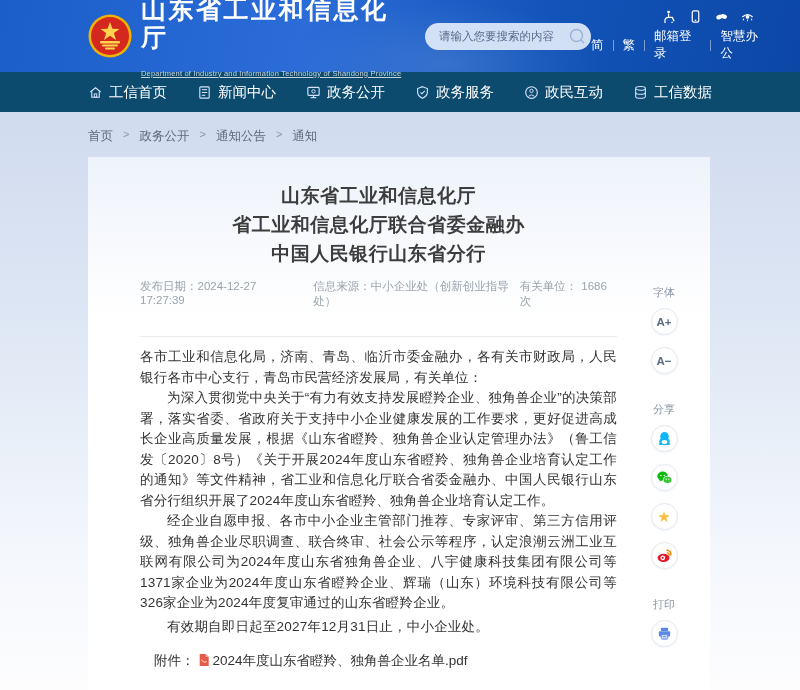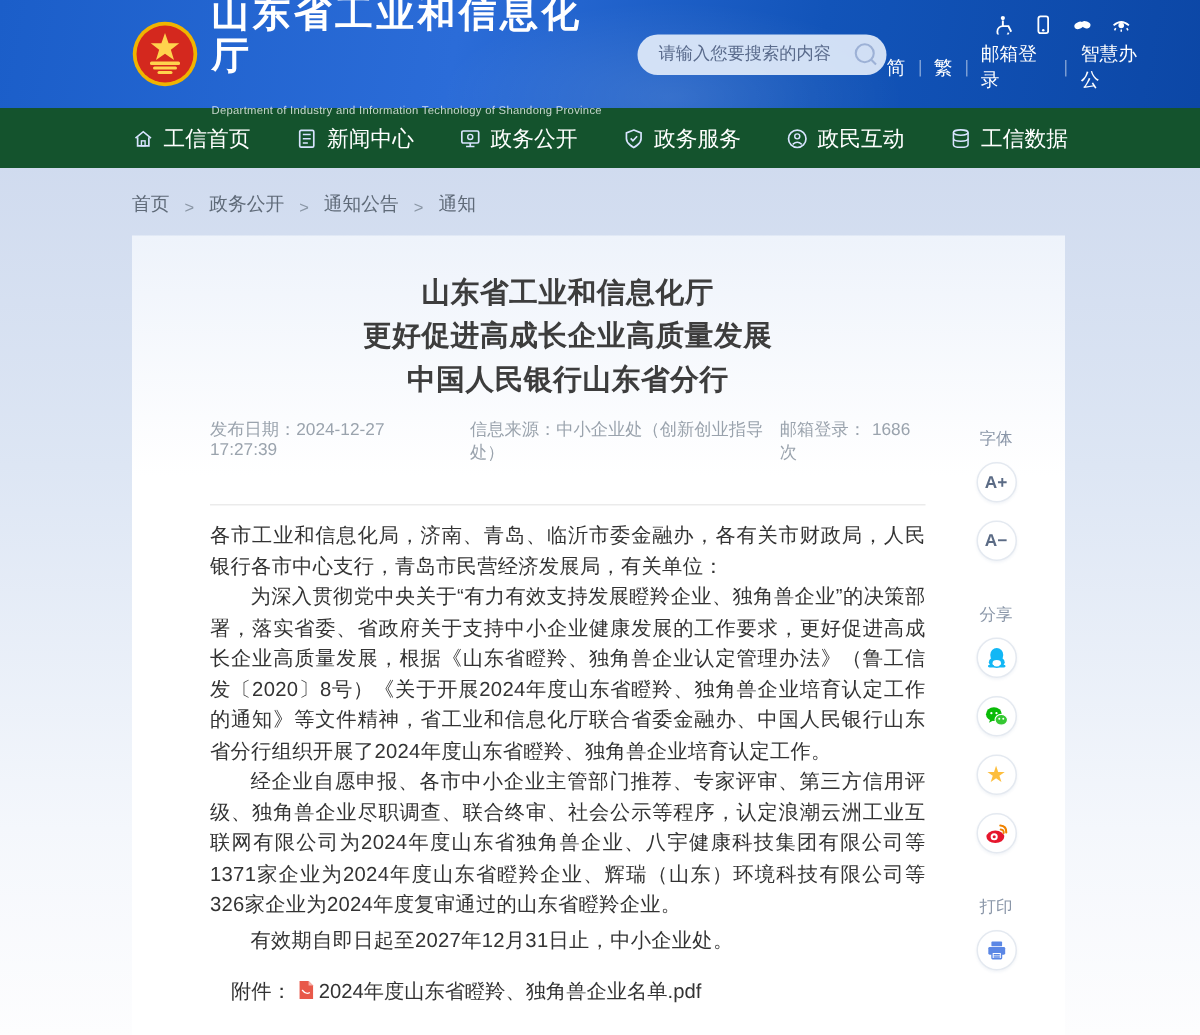--- a/index.html
+++ b/index.html
@@ -16,46 +16,46 @@
     display:flex; align-items:center;
   }
   .top-header::after {
     content:""; position:absolute; inset:0;
     background:radial-gradient(ellipse 220px 90px at 56% 90%, rgba(255,255,255,.12), transparent 70%);
     pointer-events:none;
   }
   .brand { display:flex; align-items:center; margin-left:88px; gap:9px; z-index:1; }
   .emblem { width:44px; height:44px; flex:0 0 auto; }
   .brand-text .cn { color:#fff; font-size:25px; font-weight:bold; letter-spacing:2.5px; line-height:28px; }
-  .brand-text .en { color:rgba(255,255,255,.75); font-size:7.5px; letter-spacing:.2px; margin-top:18px; }
+  .brand-text .en { color:rgba(255,255,255,.75); font-size:7.5px; letter-spacing:.2px; margin-top:18px;text-decoration:underline; }
 
   .search-wrap { position:relative; margin-left:18px; z-index:1; }
   .search-input {
     width:166px; height:27px; border:none; outline:none; border-radius:14px;
     background:rgba(226,236,250,.92); padding:0 30px 0 14px;
     font-size:11.5px; color:#51628a; font-family:inherit;
   }
   .search-input::placeholder { color:#5a6b8c; }
   .search-btn { position:absolute; right:4px; top:3px; width:21px; height:21px; border:none; background:transparent; cursor:pointer; }
 
   .header-right { margin-left:auto; margin-right:32px; display:flex; flex-direction:column; align-items:flex-end; gap:5px; z-index:1; }
   .util-icons { display:flex; gap:13px; margin-right:14px; }
   .util-icons svg { display:block; }
   .quick-links { display:flex; align-items:center; font-size:12.5px; color:#fff; }
   .quick-links a { color:#fff; text-decoration:none; }
   .quick-links .sep { width:1px; height:11px; background:rgba(255,255,255,.45); margin:0 9px; }
 
   
-  .main-nav { height:40px; background:#14532d; }
+  .main-nav { height:40px; background:#0c4a6e; }
   .main-nav .nav-inner { height:100%; margin:0 88px; display:flex; align-items:center; justify-content:space-between; }
   .nav-item { display:flex; align-items:center; gap:6px; color:#fff; font-size:14.5px; cursor:pointer; text-decoration:none; }
   .nav-item svg { display:block; }
 
   
-  .breadcrumb { margin:16px 0 12px 88px; font-size:12.5px; color:#5f6a78; display:flex; align-items:flex-end; gap:10px; }
+  .breadcrumb { margin:16px 0 12px 88px; font-size:12.5px; color:#5f6a78; display:flex; align-items:flex-start; gap:10px; }
   .breadcrumb a { color:#5f6a78; text-decoration:none; }
   .breadcrumb .bc-sep { color:#8b97a6; font-size:11px; }
 
   
   .card {
     position:relative; margin-left:88px; width:622px; height:560px;
     background:linear-gradient(180deg,#eef3fb 0%, #ffffff 160px);
   }
   .card-inner { padding:24px 93px 0 52px; }
 
@@ -237,35 +237,35 @@
   <span class="bc-sep">&gt;</span>
   <a href="#">通知公告</a>
   <span class="bc-sep">&gt;</span>
   <span>通知</span>
 </div>
 
 <main class="card">
   <div class="card-inner">
     <h1 class="doc-title">
       <div>山东省工业和信息化厅</div>
-      <div>更好促进高成长企业高质量发展</div>
+      <div>省工业和信息化厅联合省委金融办</div>
       <div>中国人民银行山东省分行</div>
     </h1>
 
     <div class="meta-row">
       <div class="meta-left">
         <span>
           <span>发布日期：</span><span>2024-12-27 17:27:39</span>
         </span>
         <span>
           <span>信息来源：</span><span>中小企业处（创新创业指导处）</span>
         </span>
       </div>
       <div class="meta-right">
-        <span>邮箱登录：</span><span class="num">1686</span><span>次</span>
+        <span>有关单位：</span><span class="num">1686</span><span>次</span>
       </div>
     </div>
 
     <div class="doc-body">
       <p>各市工业和信息化局，济南、青岛、临沂市委金融办，各有关市财政局，人民银行各市中心支行，青岛市民营经济发展局，有关单位：</p>
       <p class="indent">为深入贯彻党中央关于“有力有效支持发展瞪羚企业、独角兽企业”的决策部署，落实省委、省政府关于支持中小企业健康发展的工作要求，更好促进高成长企业高质量发展，根据《山东省瞪羚、独角兽企业认定管理办法》（鲁工信发〔2020〕8号）《关于开展2024年度山东省瞪羚、独角兽企业培育认定工作的通知》等文件精神，省工业和信息化厅联合省委金融办、中国人民银行山东省分行组织开展了2024年度山东省瞪羚、独角兽企业培育认定工作。</p>
       <p class="indent">经企业自愿申报、各市中小企业主管部门推荐、专家评审、第三方信用评级、独角兽企业尽职调查、联合终审、社会公示等程序，认定浪潮云洲工业互联网有限公司为2024年度山东省独角兽企业、八宇健康科技集团有限公司等1371家企业为2024年度山东省瞪羚企业、辉瑞（山东）环境科技有限公司等326家企业为2024年度复审通过的山东省瞪羚企业。</p>
       <p class="indent gap">有效期自即日起至2027年12月31日止，中小企业处。</p>
     </div>
 

